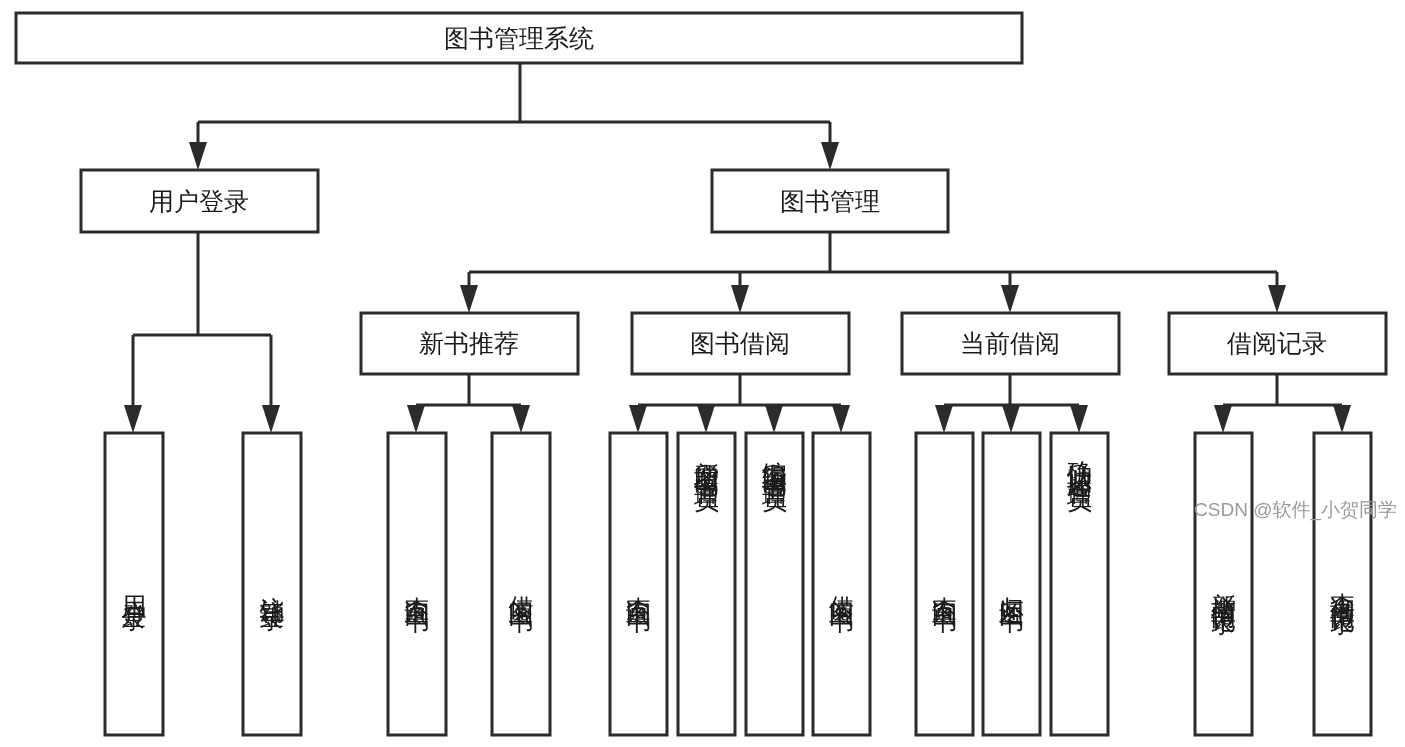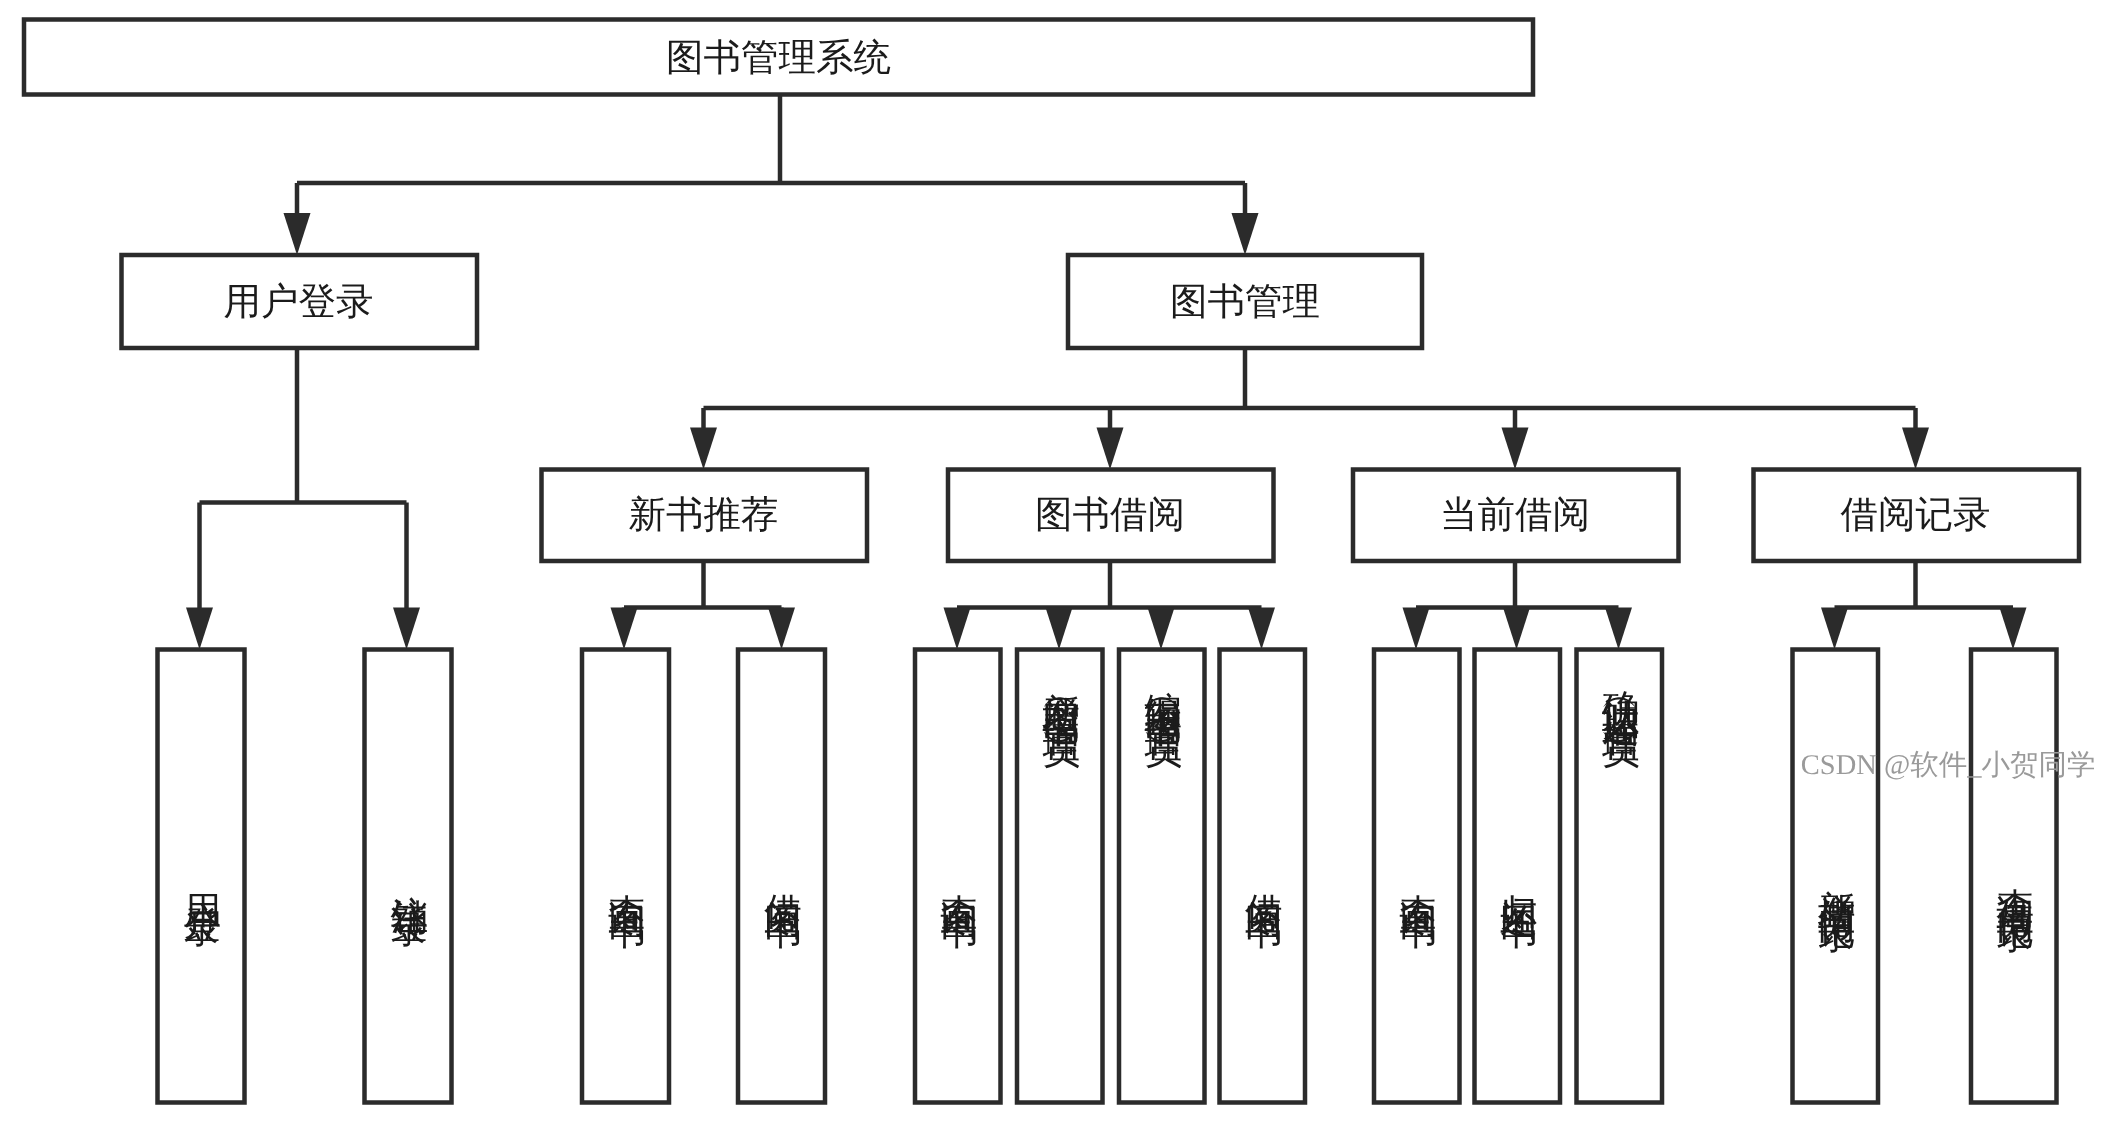--- a/index.html
+++ b/index.html
@@ -64,21 +64,21 @@
     position: absolute;
     display: flex;
     align-items: center;
     justify-content: center;
     pointer-events: none;
   }
   .watermark {
     position: absolute;
     right: 8px;
     bottom: 4px;
-    font-family: Liberation Serif, serif;
+    font-family: Liberation Sans, sans-serif;
     font-size: 19px;
     color: #9a9a9a;
     white-space: nowrap;
   }
 </style>
 </head>
 <body>
 
 <div id="diagram-root">
 

